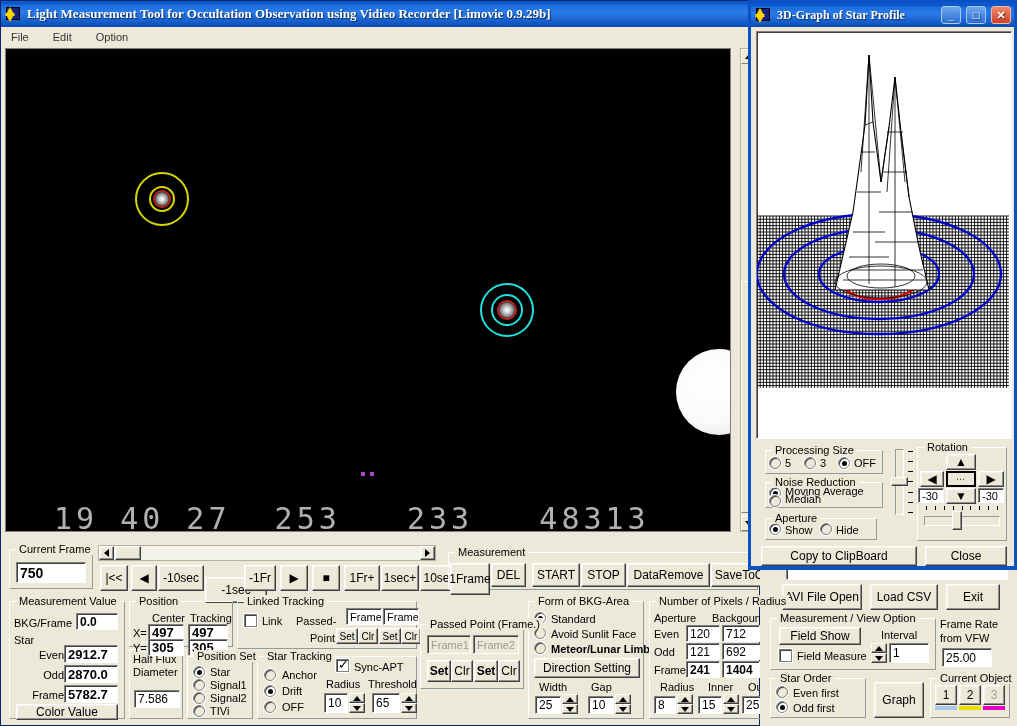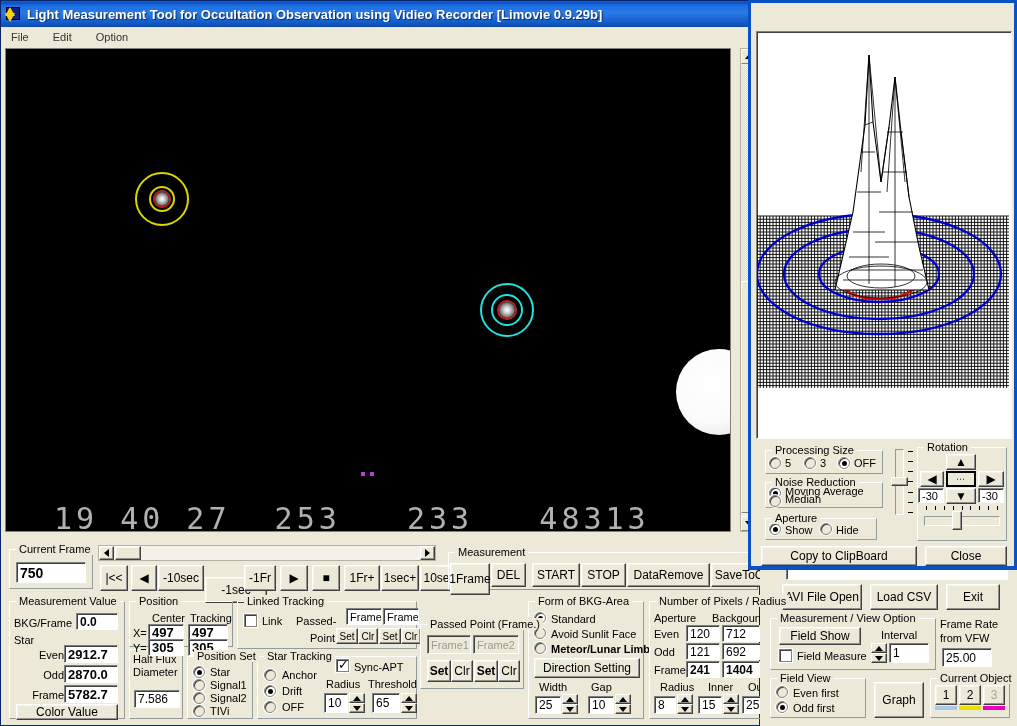--- a/index.html
+++ b/index.html
@@ -19,21 +19,21 @@
     color:#fff; font-weight:bold; font-size:13px;
     text-shadow:1px 1px 1px rgba(0,0,0,.6);
   }
   .app-icon { width:16px; height:16px; position:relative; flex:0 0 auto; margin-left:2px; }
   .app-icon .film { position:absolute; left:0; top:1px; width:14px; height:13px;
                     background:#12227a; border:1px solid #000;}
   .app-icon .star { position:absolute; left:-1px; top:1px; width:0;height:0;
       border-left:5px solid transparent;border-right:5px solid transparent;border-bottom:9px solid #ffd400;}
   .app-icon .star2 { position:absolute; left:-1px; top:7px; width:0;height:0;
       border-left:5px solid transparent;border-right:5px solid transparent;border-top:9px solid #ffd400;}
-  .title-text { flex:1 1 auto; white-space:nowrap; overflow:hidden; }
+  .title-text { flex:1 1 auto; white-space:nowrap; overflow:hidden;font-family:Liberation Serif, serif; }
 
   .menubar { height:19px; background:#ece9d8; display:flex; align-items:center;
              padding-left:6px; gap:16px; font-size:11px; color:#333; }
   .menubar span { padding:1px 4px; }
 
   .video-wrap { position:absolute; left:4px; top:47px; width:752px; height:490px; }
   #video-canvas { position:absolute; left:0; top:0; width:726px; height:484px;
                   background:#000; border:1px solid #808080; overflow:hidden; }
 
   .marker { position:absolute; }
@@ -440,21 +440,21 @@
   </div>
 
   <div style="position:absolute; left:176px; top:52px; width:70px; height:52px;">
     <div class="lbl" style="left:0; top:0;">Frame Rate</div>
     <div class="lbl" style="left:0; top:14px;">from VFW</div>
     <div class="field" style="left:2px; top:30px; width:50px; height:19px; font-size:12px;">25.00</div>
   </div>
 
   <div class="grp" style="left:6px; top:112px; width:96px; height:40px;">
     <div class="grp-inner"></div>
-    <div class="grp-label">Field View</div>
+    <div class="grp-label">Star Order</div>
     <div class="radio dim" style="left:5px; top:7px;"></div>
     <div class="lbl" style="left:22px; top:8px;">Even first</div>
     <div class="radio on" style="left:5px; top:22px;"></div>
     <div class="lbl" style="left:22px; top:23px;">Odd first</div>
   </div>
 
   <div class="btn3d" style="left:110px; top:116px; width:50px; height:36px;">Graph</div>
 
   <div class="grp" style="left:166px; top:112px; width:80px; height:40px;">
     <div class="grp-inner"></div>
@@ -462,20 +462,31 @@
     <div class="btn3d" style="left:4px; top:6px; width:22px; height:20px;">1</div>
     <div style="position:absolute; left:4px; top:27px; width:22px; height:4px; background:#a8c8e8;"></div>
     <div class="btn3d" style="left:28px; top:6px; width:22px; height:20px;">2</div>
     <div style="position:absolute; left:28px; top:27px; width:22px; height:4px; background:#e8e000;"></div>
     <div class="btn3d" style="left:52px; top:6px; width:22px; height:20px; color:#a8a49a;">3</div>
     <div style="position:absolute; left:52px; top:27px; width:22px; height:4px; background:#e800c0;"></div>
   </div>
 </div>
 
 <div id="graph-window">
+  <div class="titlebar">
+    <span class="app-icon">
+      <span class="film"></span>
+        <span class="star"></span>
+        <span class="star2"></span>
+    </span>
+    <span class="title-text" style="font-size:12px;">3D-Graph of Star Profile</span>
+    <span class="titlebtn">_</span>
+    <span class="titlebtn">□</span>
+    <span class="titlebtn close">✕</span>
+  </div>
 
   <div id="plot-area">
     <svg width="254" height="406" viewBox="0 0 254 406">
 
       <g stroke="#000" stroke-width="0.9">
 
         <g id="hlines">
             <line x1="0" y1="184.0" x2="252" y2="184.0"></line>
             <line x1="0" y1="187.2" x2="252" y2="187.2"></line>
             <line x1="0" y1="190.4" x2="252" y2="190.4"></line>

